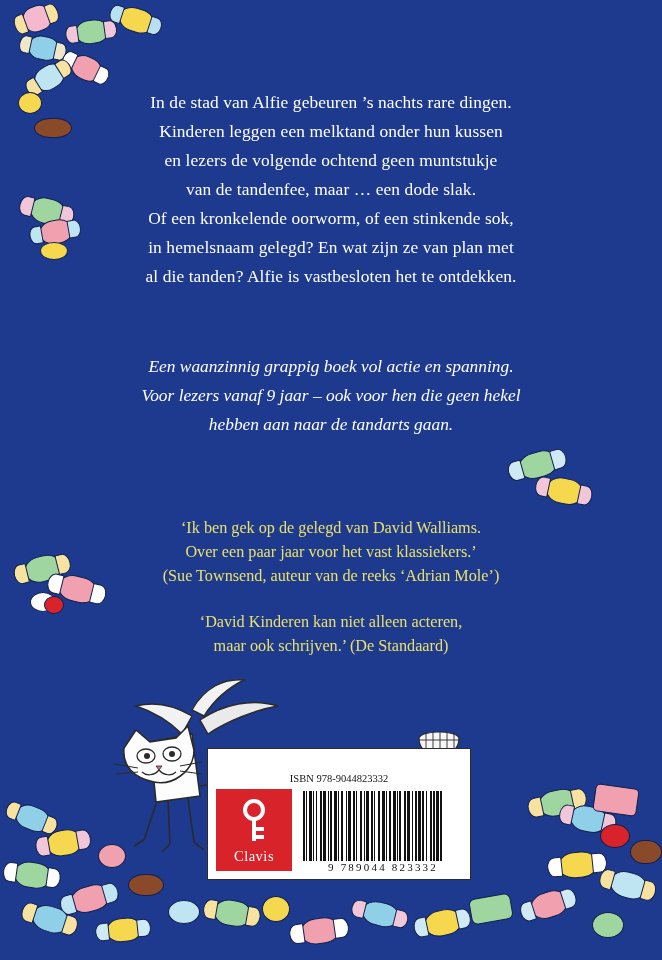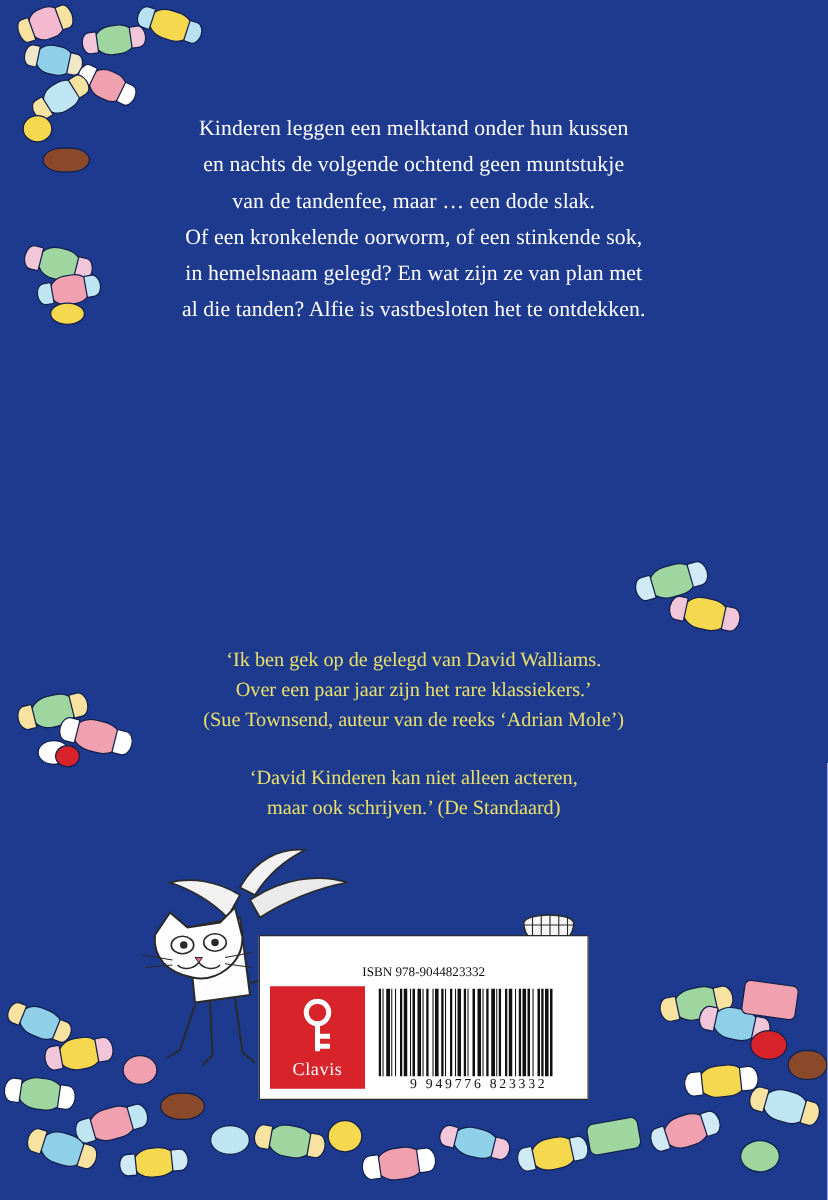--- a/index.html
+++ b/index.html
@@ -345,33 +345,39 @@
     <div class="candy" style="left:520px;top:892px;width:56px;height:24px;transform:rotate(-18deg);">
       <div class="body" style="background:#f0a0ae;"></div>
         <div class="w1" style="background:#cfe9f5;"></div>
         <div class="w2" style="background:#cfe9f5;"></div>
     </div>
     <div class="blob" style="left:592px;top:912px;width:30px;height:24px;background:#9fd6a0;"></div>
     <div class="chunk" style="left:630px;top:840px;width:30px;height:22px;background:#8a4a2a;border-radius:50%/55%;"></div>
   </div>
 
   <div class="blurb">
+    <div>In de stad van Alfie gebeuren ’s nachts rare dingen.</div>
     <div>Kinderen leggen een melktand onder hun kussen</div>
-    <div>en nachts de volgende ochtend geen muntstukje</div>
+    <div>en lezers de volgende ochtend geen muntstukje</div>
     <div>van de tandenfee, maar … een dode slak.</div>
     <div>Of een kronkelende oorworm, of een stinkende sok,</div>
     <div>in hemelsnaam gelegd? En wat zijn ze van plan met</div>
     <div>al die tanden? Alfie is vastbesloten het te ontdekken.</div>
   </div>
 
+  <div class="tagline">
+    <div>Een waanzinnig grappig boek vol actie en spanning.</div>
+    <div>Voor lezers vanaf 9 jaar – ook voor hen die geen hekel</div>
+    <div>hebben aan naar de tandarts gaan.</div>
+  </div>
 
   <div class="quotes">
     <div class="quote-block">
       <div>‘Ik ben gek op de gelegd van David Walliams.</div>
-      <div>Over een paar jaar zijn het rare klassiekers.’</div>
+      <div>Over een paar jaar voor het vast klassiekers.’</div>
       <div>(Sue Townsend, auteur van de reeks ‘Adrian Mole’)</div>
     </div>
     <div class="quote-block">
       <div>‘David Kinderen kan niet alleen acteren,</div>
       <div>maar ook schrijven.’ (De Standaard)</div>
     </div>
   </div>
 
   <div class="cat">
     <svg width="210" height="200" viewBox="0 0 210 200">
@@ -493,16 +499,16 @@
       <i style="width:1px"></i>
         <i style="width:3px;background:#fff"></i>
         <i style="width:2px"></i>
         <i style="width:1px;background:#fff"></i>
       <i style="width:2px"></i>
         <i style="width:1px;background:#fff"></i>
         <i style="width:3px"></i>
         <i style="width:1px;background:#fff"></i>
       <i style="width:2px"></i>
     </div>
-    <div class="barnum">9 949776 823332</div>
+    <div class="barnum">9 789044 823332</div>
   </div>
 
 </div>
 
 </body></html>

